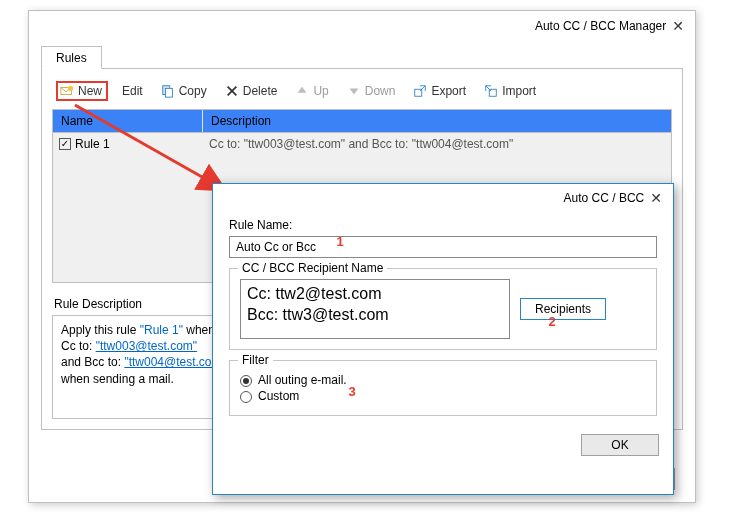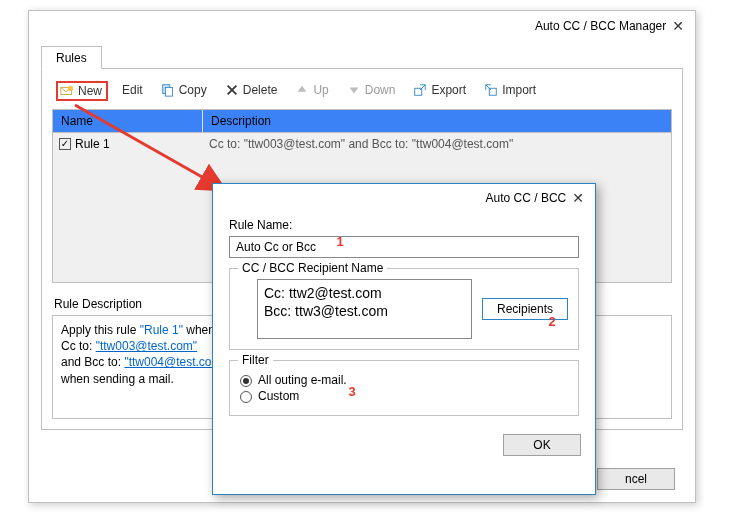--- a/index.html
+++ b/index.html
@@ -41,21 +41,21 @@
     position: relative;
     top: 1px;
   }
   .tab-content {
     border: 1px solid #bfbfbf;
     margin: 0 12px 12px 12px;
     padding: 10px 10px 10px 10px;
   }
   .toolbar {
     display: flex;
-    align-items: flex-start;
+    align-items: center;
     gap: 10px;
     padding: 2px 4px 8px 4px;
   }
   .tbtn {
     display: inline-flex;
     align-items: center;
     gap: 4px;
     padding: 2px 4px;
     cursor: pointer;
     color: #333;
@@ -117,21 +117,21 @@
   
   .arrow-svg {
     position: absolute;
     left: 70px; top: 100px;
     pointer-events: none;
   }
   
   .modal {
     position: absolute;
     left: 212px; top: 183px;
-    width: 384px; height: 312px;
+    width: 462px; height: 312px;
     border: 1px solid #2a83c4;
     background: #fff;
     box-shadow: 3px 3px 10px rgba(0,0,0,.35);
   }
   .modal .titlebar { height: 28px; }
   .modal-body { padding: 4px 16px 10px 16px; }
   .fld-label { margin: 2px 0 4px 0; }
   .textfield {
     width: 100%;
     border: 1px solid #888;
@@ -152,25 +152,24 @@
     padding: 0 4px;
     font-size: 12px;
   }
   .recip-area {
     display: flex; gap: 10px; align-items: center;
   }
   .recip-text {
     width: 270px; height: 60px;
     border: 1px solid #888;
     padding: 4px 6px;
-    font-size: 14px;
+    font-size: 16px;
     line-height: 1.3;
     white-space: pre-line;
     overflow: hidden;
-    margin-left: 17px;
   }
   .recip-btn-col { display: flex; flex-direction: column; align-items: center; }
   .recip-btn {
     border: 1px solid #2a83c4;
     background: #fff;
     padding: 3px 14px;
     cursor: pointer;
   }
   .radio-row { display: flex; align-items: flex-end; gap: 6px; margin: 2px 0; }
   .radio {

